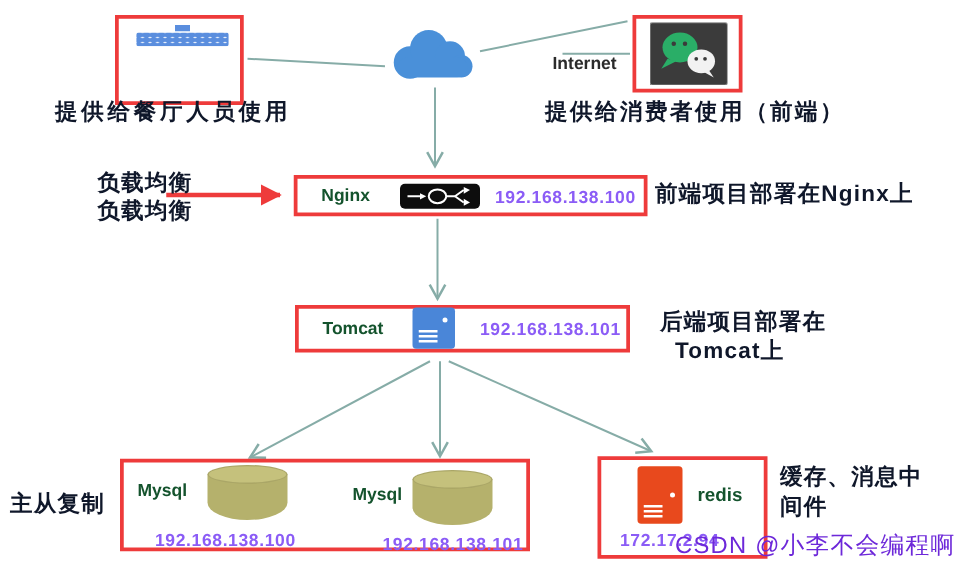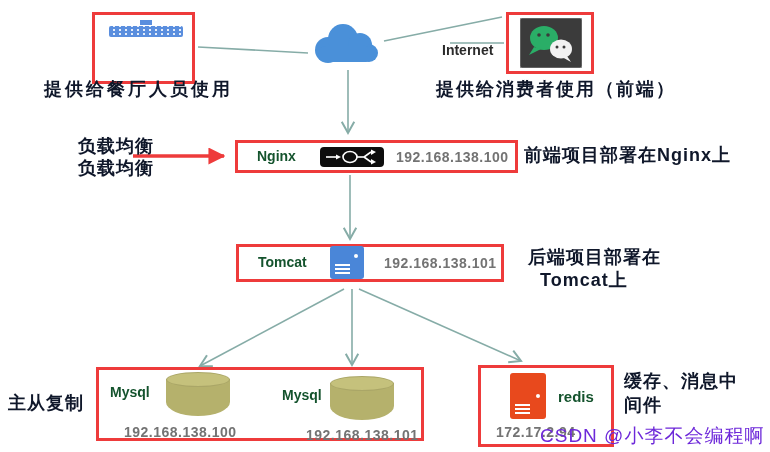--- a/index.html
+++ b/index.html
@@ -7,21 +7,21 @@
     position:relative; width:770px; height:452px; background:#ffffff;
     font-family:"Liberation Sans","DejaVu Sans",sans-serif; overflow:hidden;
   }
   svg.connectors { position:absolute; left:0; top:0; width:770px; height:452px; pointer-events:none; }
 
   .redbox { position:absolute; border:3px solid #ee3b3b; box-sizing:border-box; background:transparent; }
 
   .note { position:absolute; color:#0f172a; font-weight:700; font-size:18px; line-height:22px; letter-spacing:2px; white-space:nowrap; }
 
   .node-label { position:absolute; color:#14532d; font-weight:700; font-size:14px; white-space:nowrap; }
-  .ip-label   { position:absolute; color:#737373; font-weight:600; font-size:14px; letter-spacing:0.5px; white-space:nowrap; }
+  .ip-label   { position:absolute; color:#8b5cf6; font-weight:600; font-size:14px; letter-spacing:0.5px; white-space:nowrap; }
 
   
   .computer { position:absolute; left:106px; top:20px; width:80px; height:58px; }
   .monitor { width:52px; height:30px; margin:0 auto; border:3px solid #5a8ede; background:#9d9d9d;
              display:flex; align-items:center; justify-content:center; border-radius:2px; }
   .monitor span { font-size:11px; font-weight:700; color:#3a3a3a; letter-spacing:1px; }
   .monitor-stand { width:12px; height:5px; background:#5a8ede; margin:0 auto; }
   .keyboard { width:74px; height:11px; background:#5a8ede; border-radius:2px; margin:1px auto 0;
               background-image:radial-gradient(rgba(255,255,255,.85) 1px, transparent 1.3px);
               background-size:6px 4px; background-position:2px 2px; }

